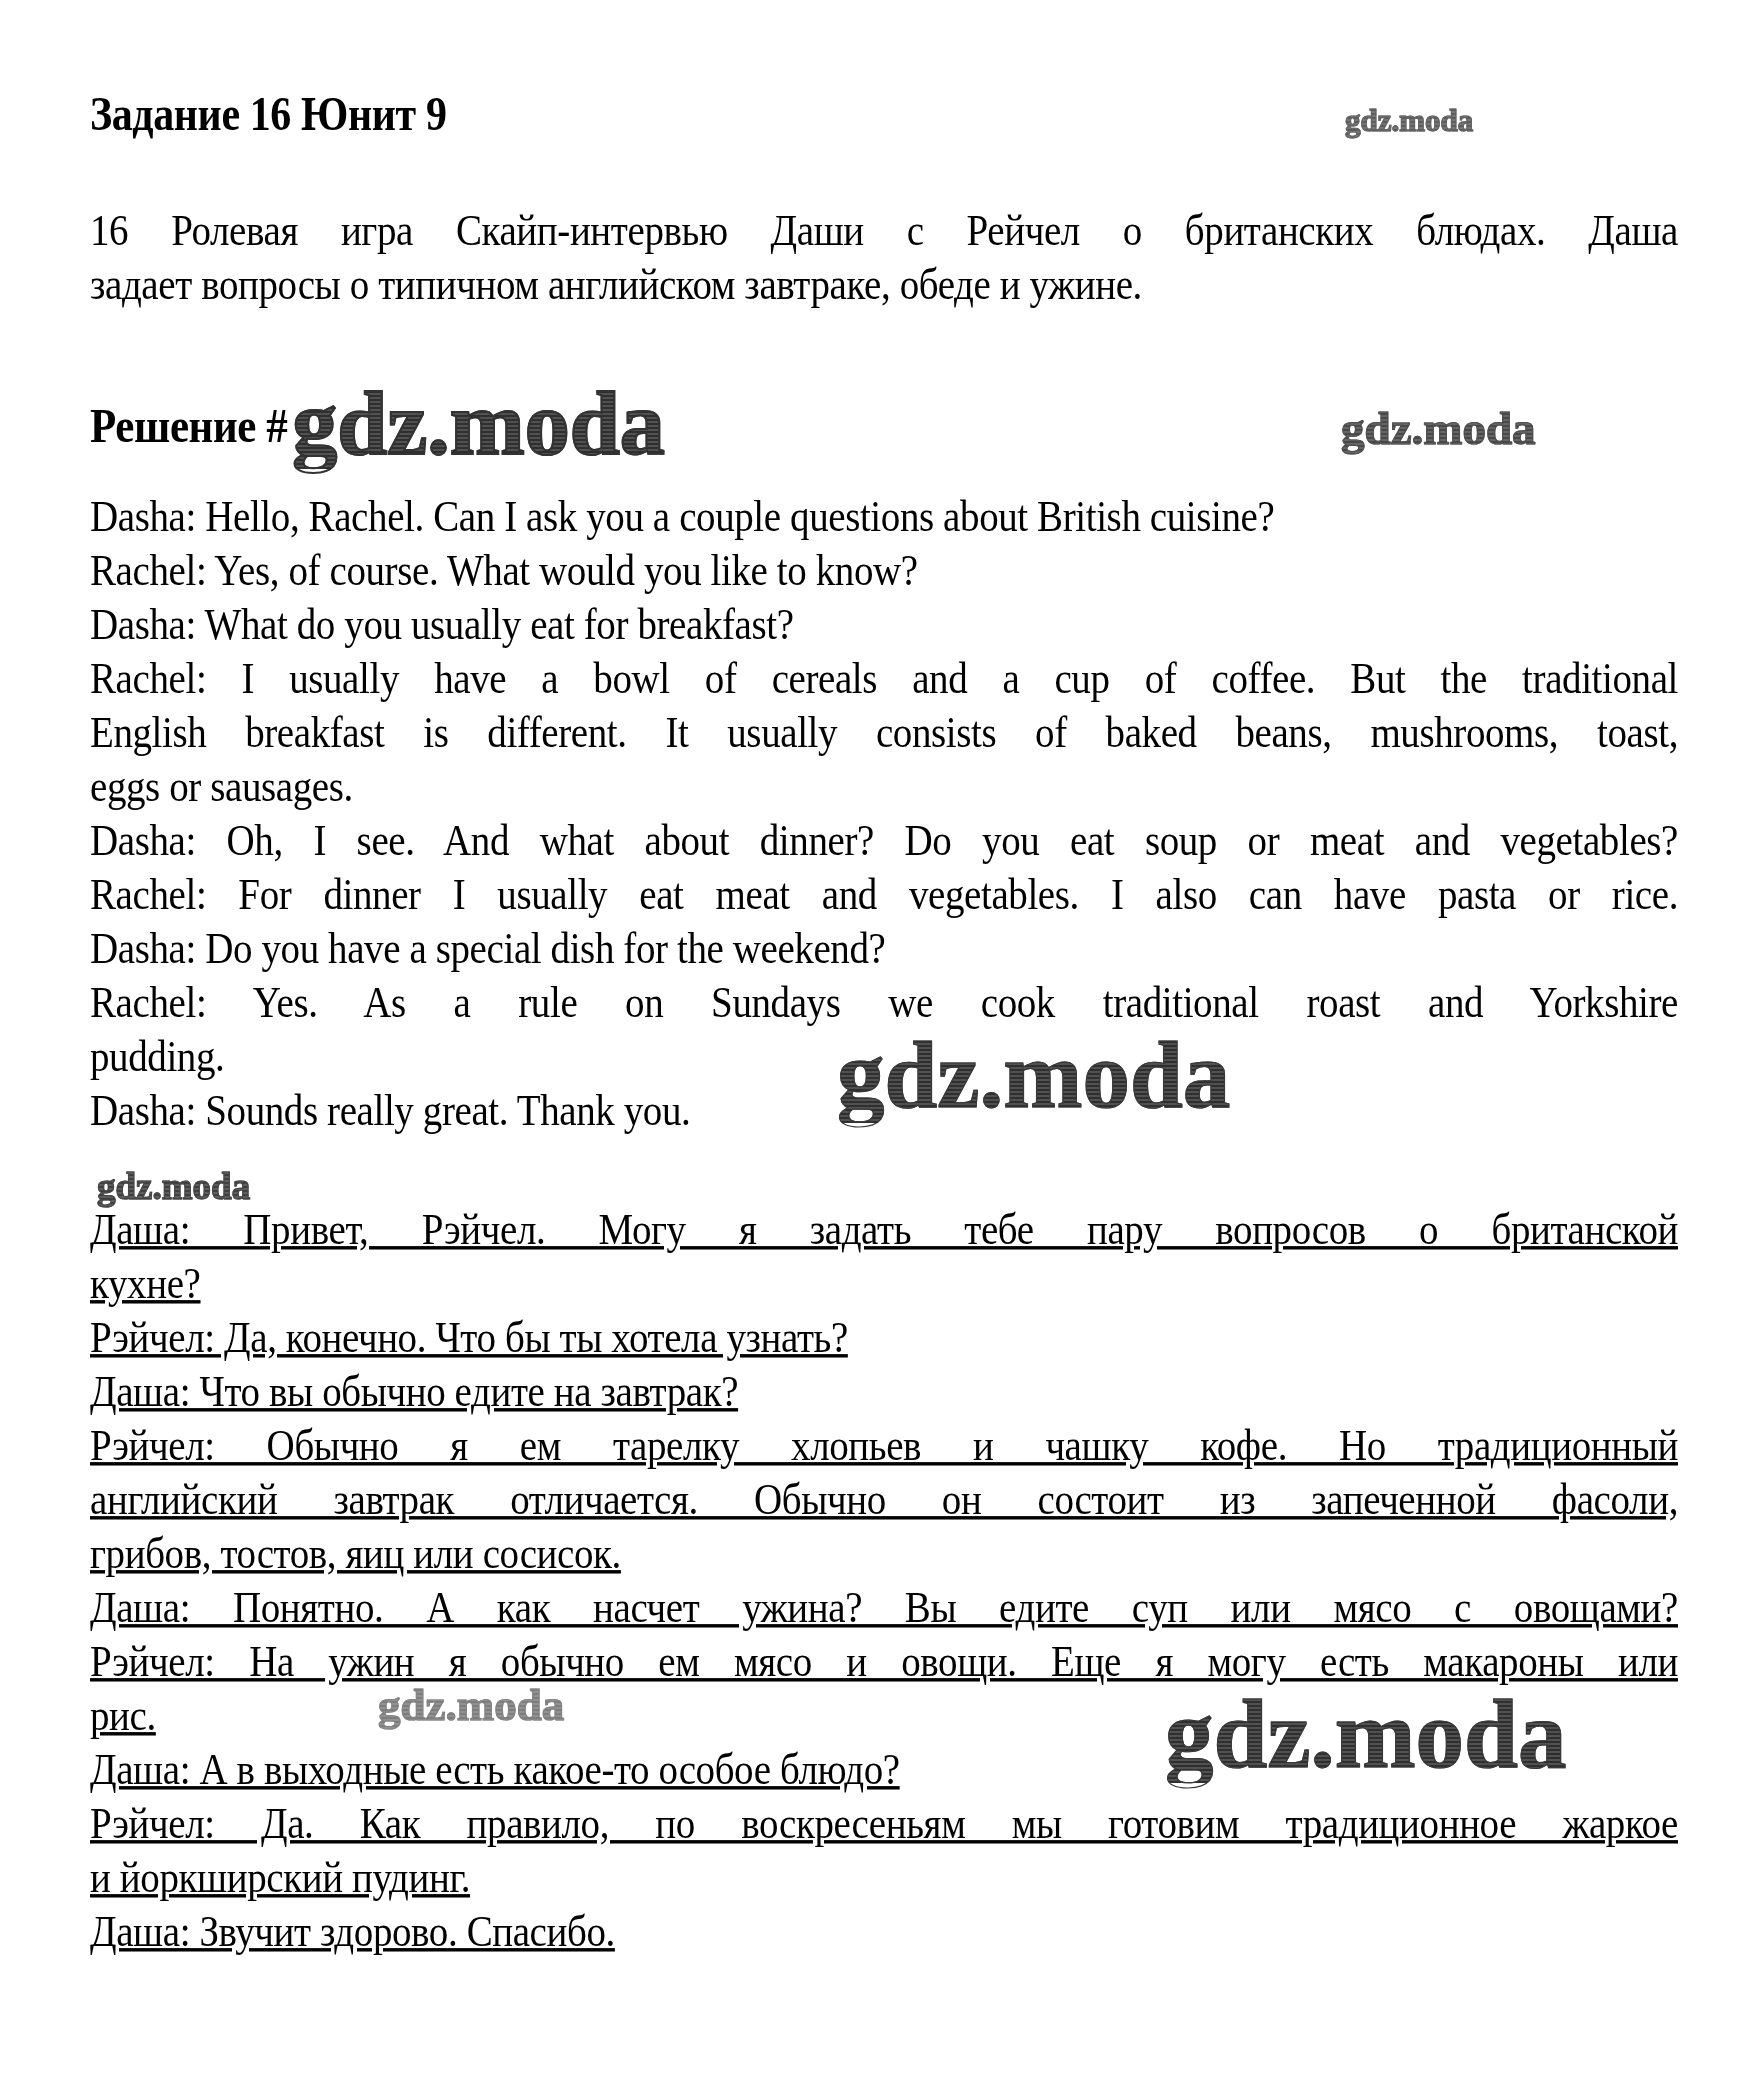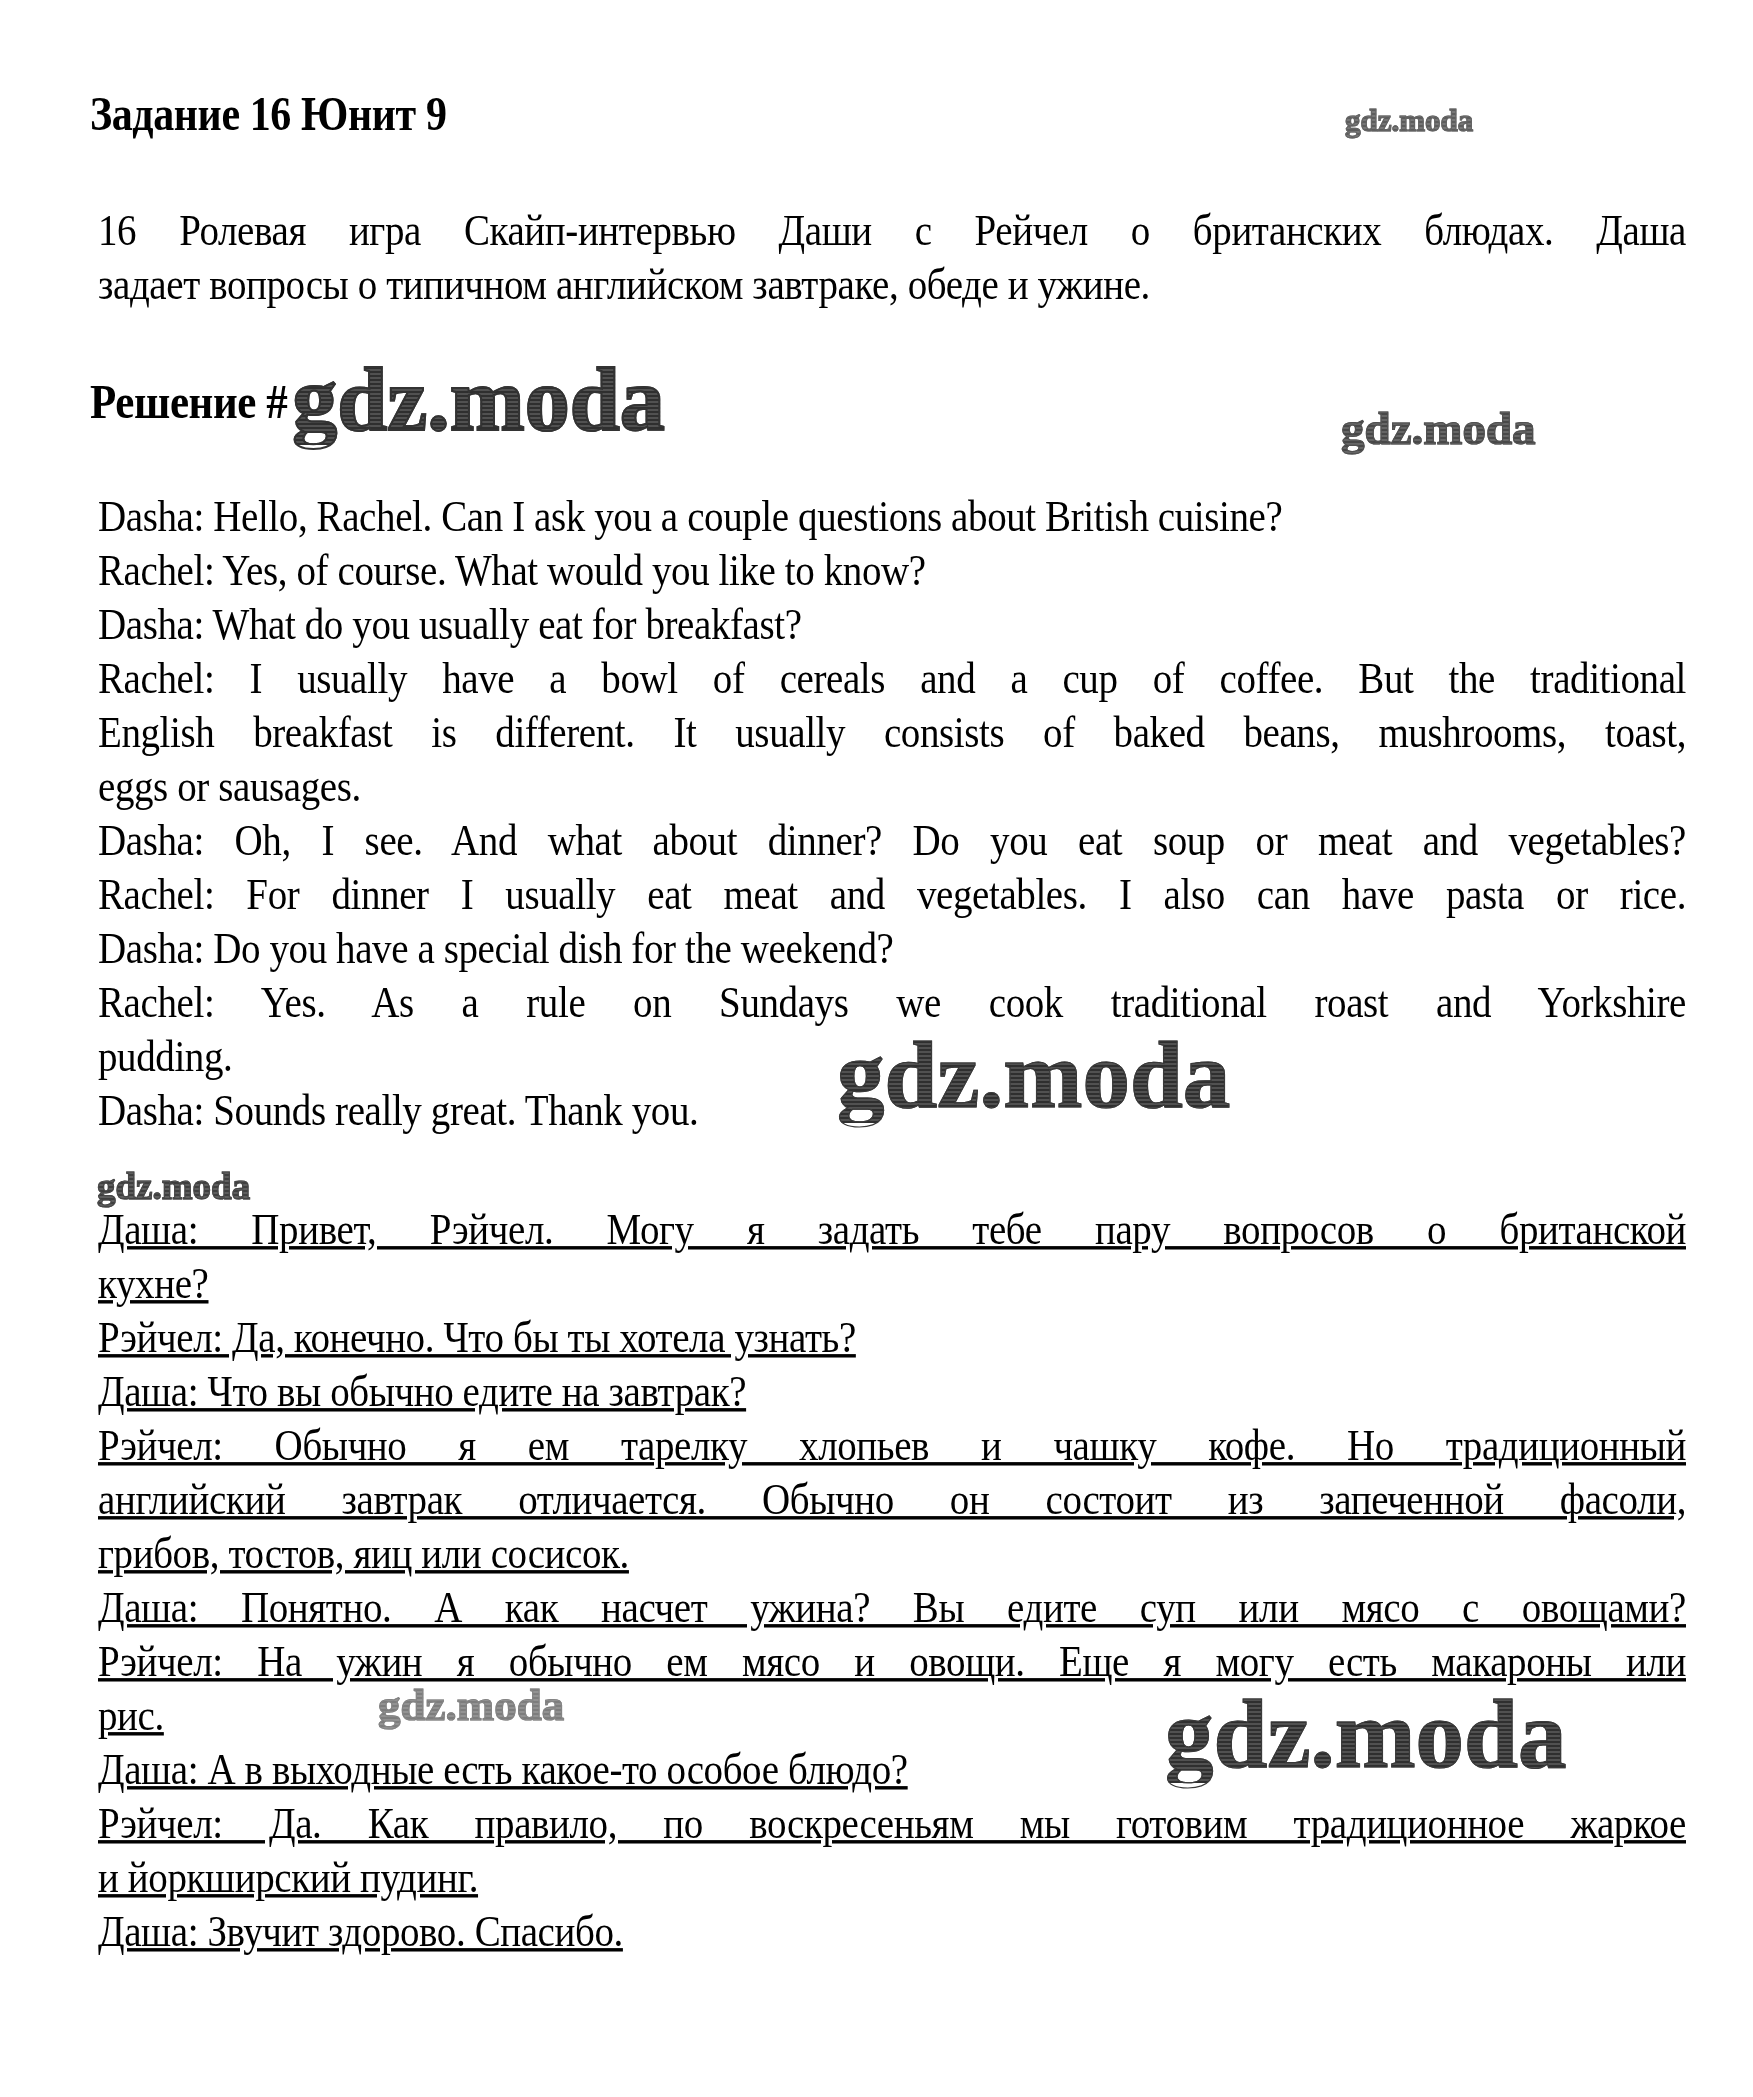--- a/index.html
+++ b/index.html
@@ -24,41 +24,40 @@
     transform: scaleY(1.15);
     transform-origin: left center;
     white-space: nowrap;
   }
   .tblock {
     position: absolute;
     width: 1588px;
     left: 90px;
     font-size: 39px;
     letter-spacing: -0.4px;
-    margin-left: 8px;
   }
   .tblock .tl {
     line-height: 54px;
     height: 54px;
     transform: scaleY(1.14);
     transform-origin: left center;
     white-space: nowrap;
   }
   .tblock .tl.j {
     white-space: normal;
     text-align: justify;
     text-align-last: justify;
   }
   #intro-block   { top: 203px;  }
   #dialog-en     { top: 489px;  }
   #dialog-ru     { top: 1202px; text-decoration: underline; }
 
   .solution-row {
     position: absolute;
-    left: 90px; top: 344px;
+    left: 90px; top: 368px;
     display: flex;
     align-items: baseline;
     height: 145px;
   }
   .solution-label {
     font-size: 43px;
     font-weight: bold;
     letter-spacing: -0.4px;
     transform: scaleY(1.12);
     transform-origin: left bottom;

